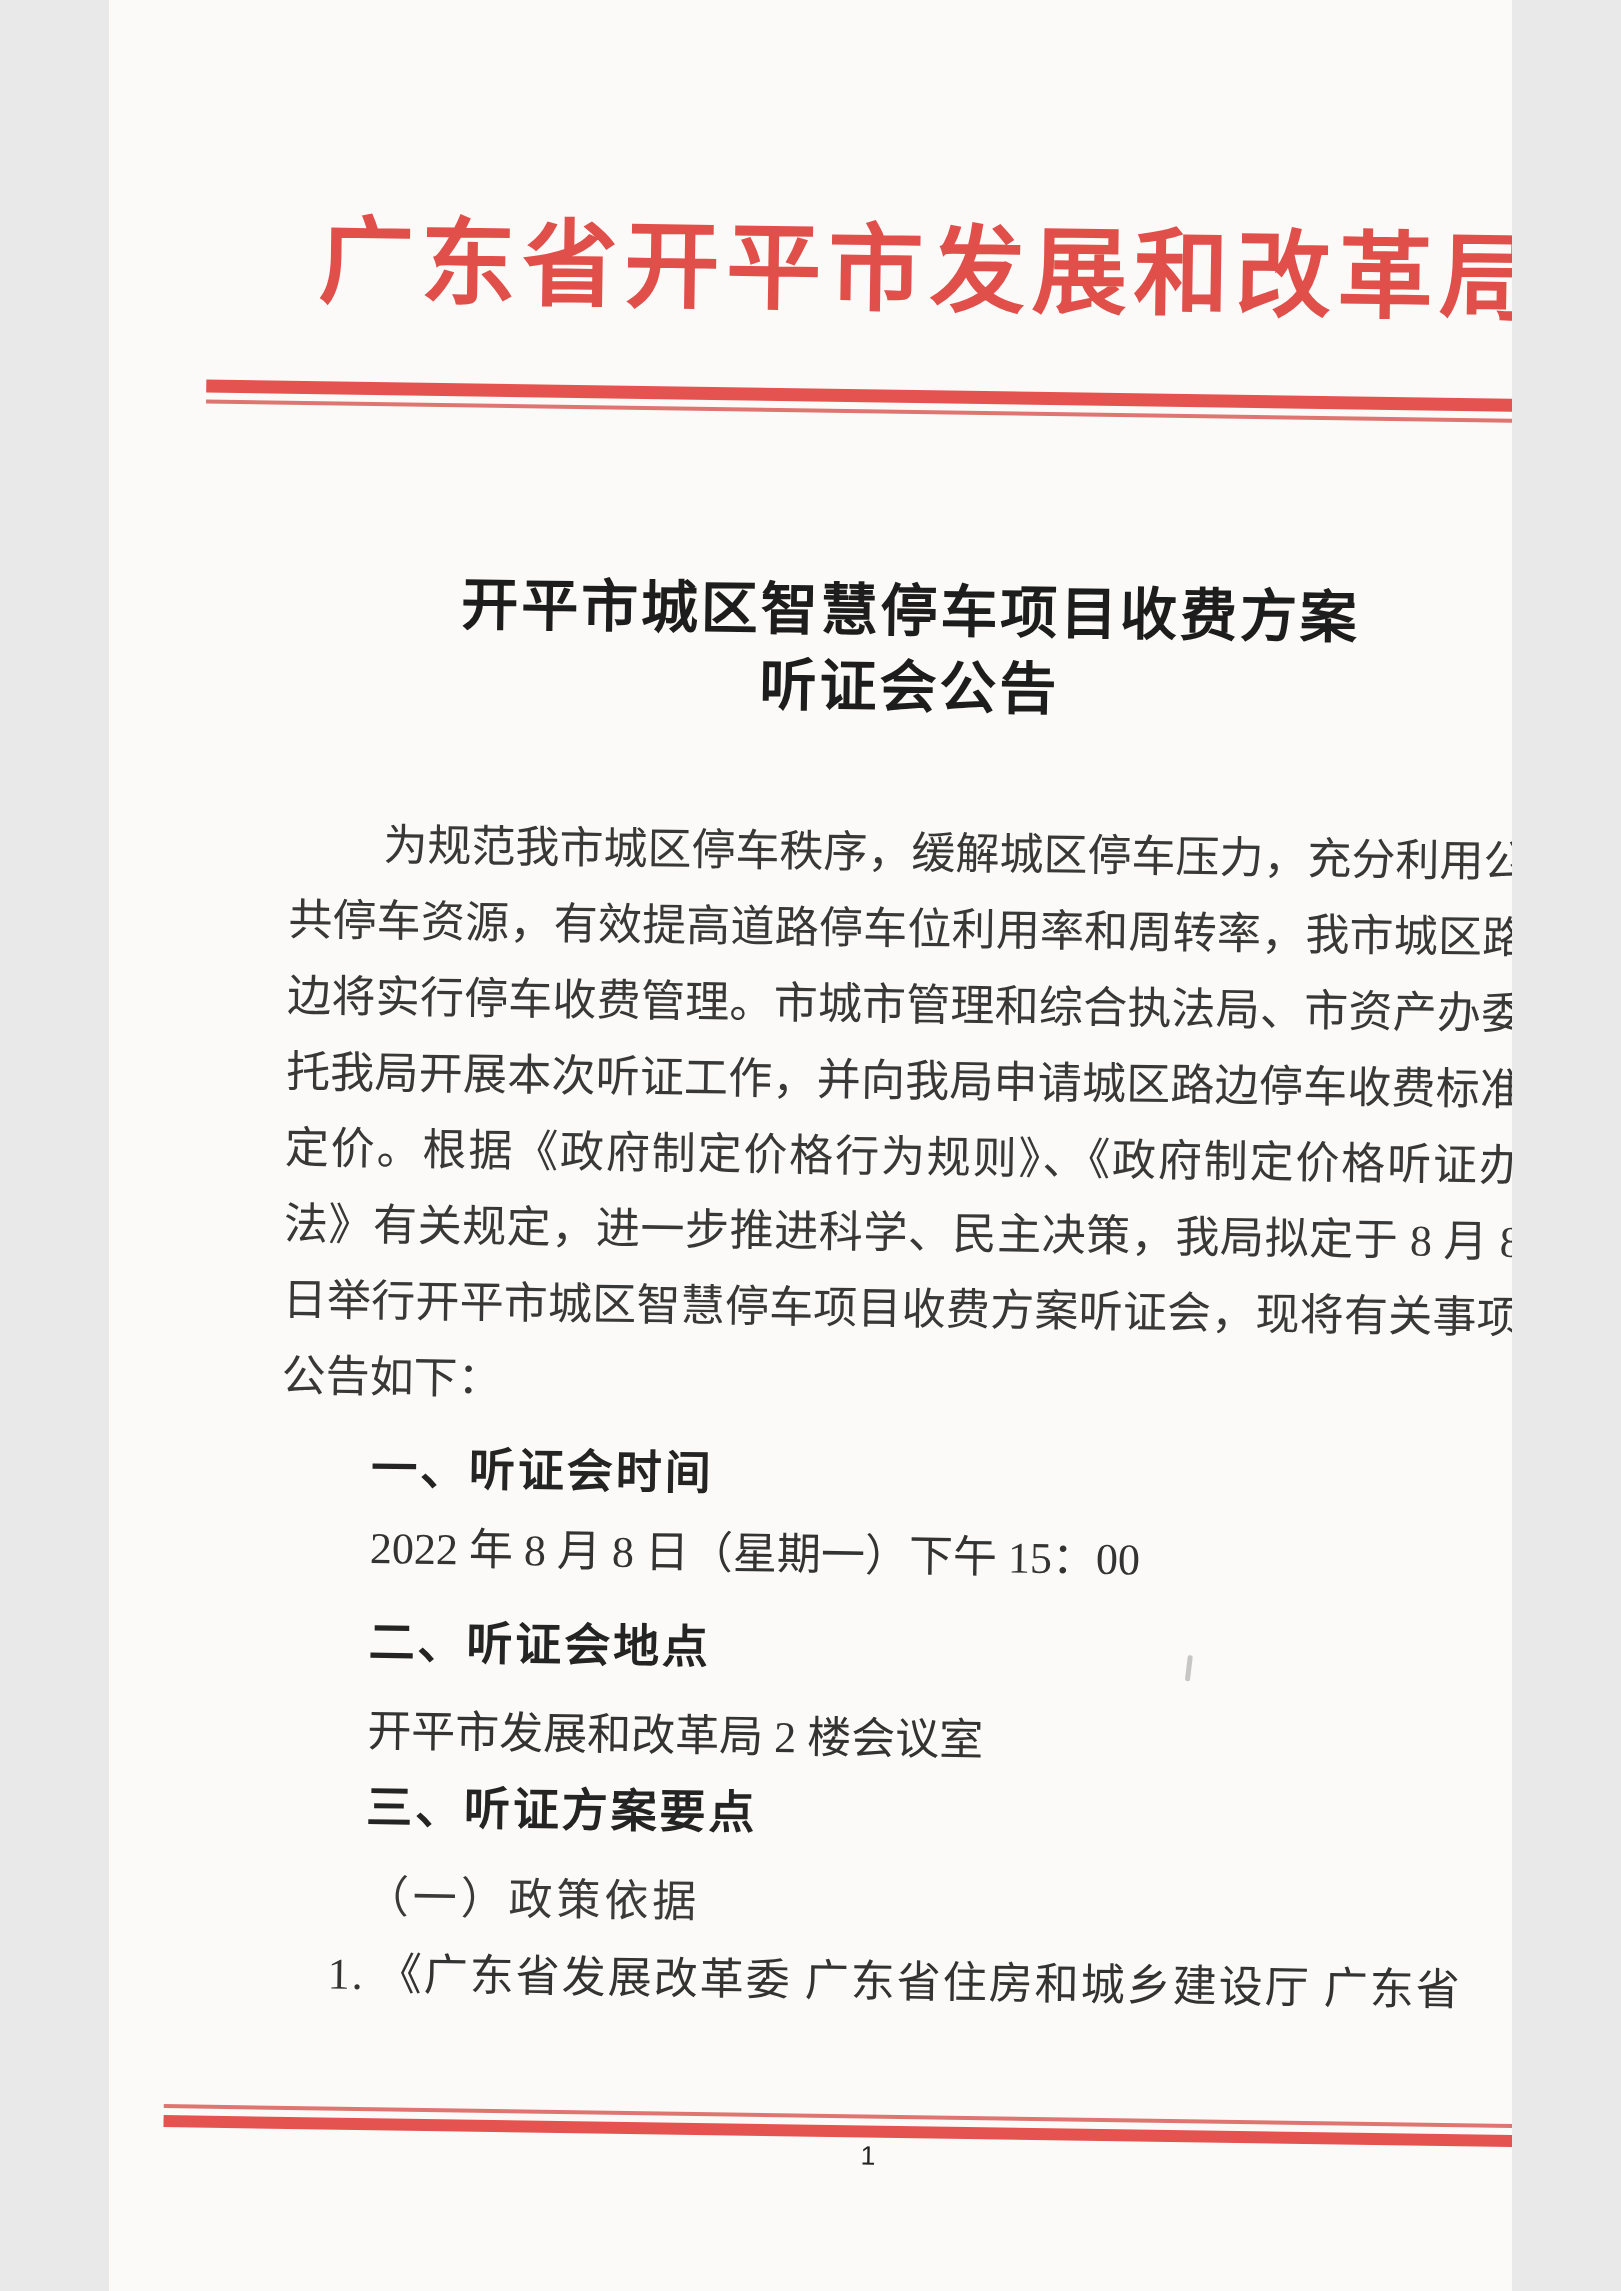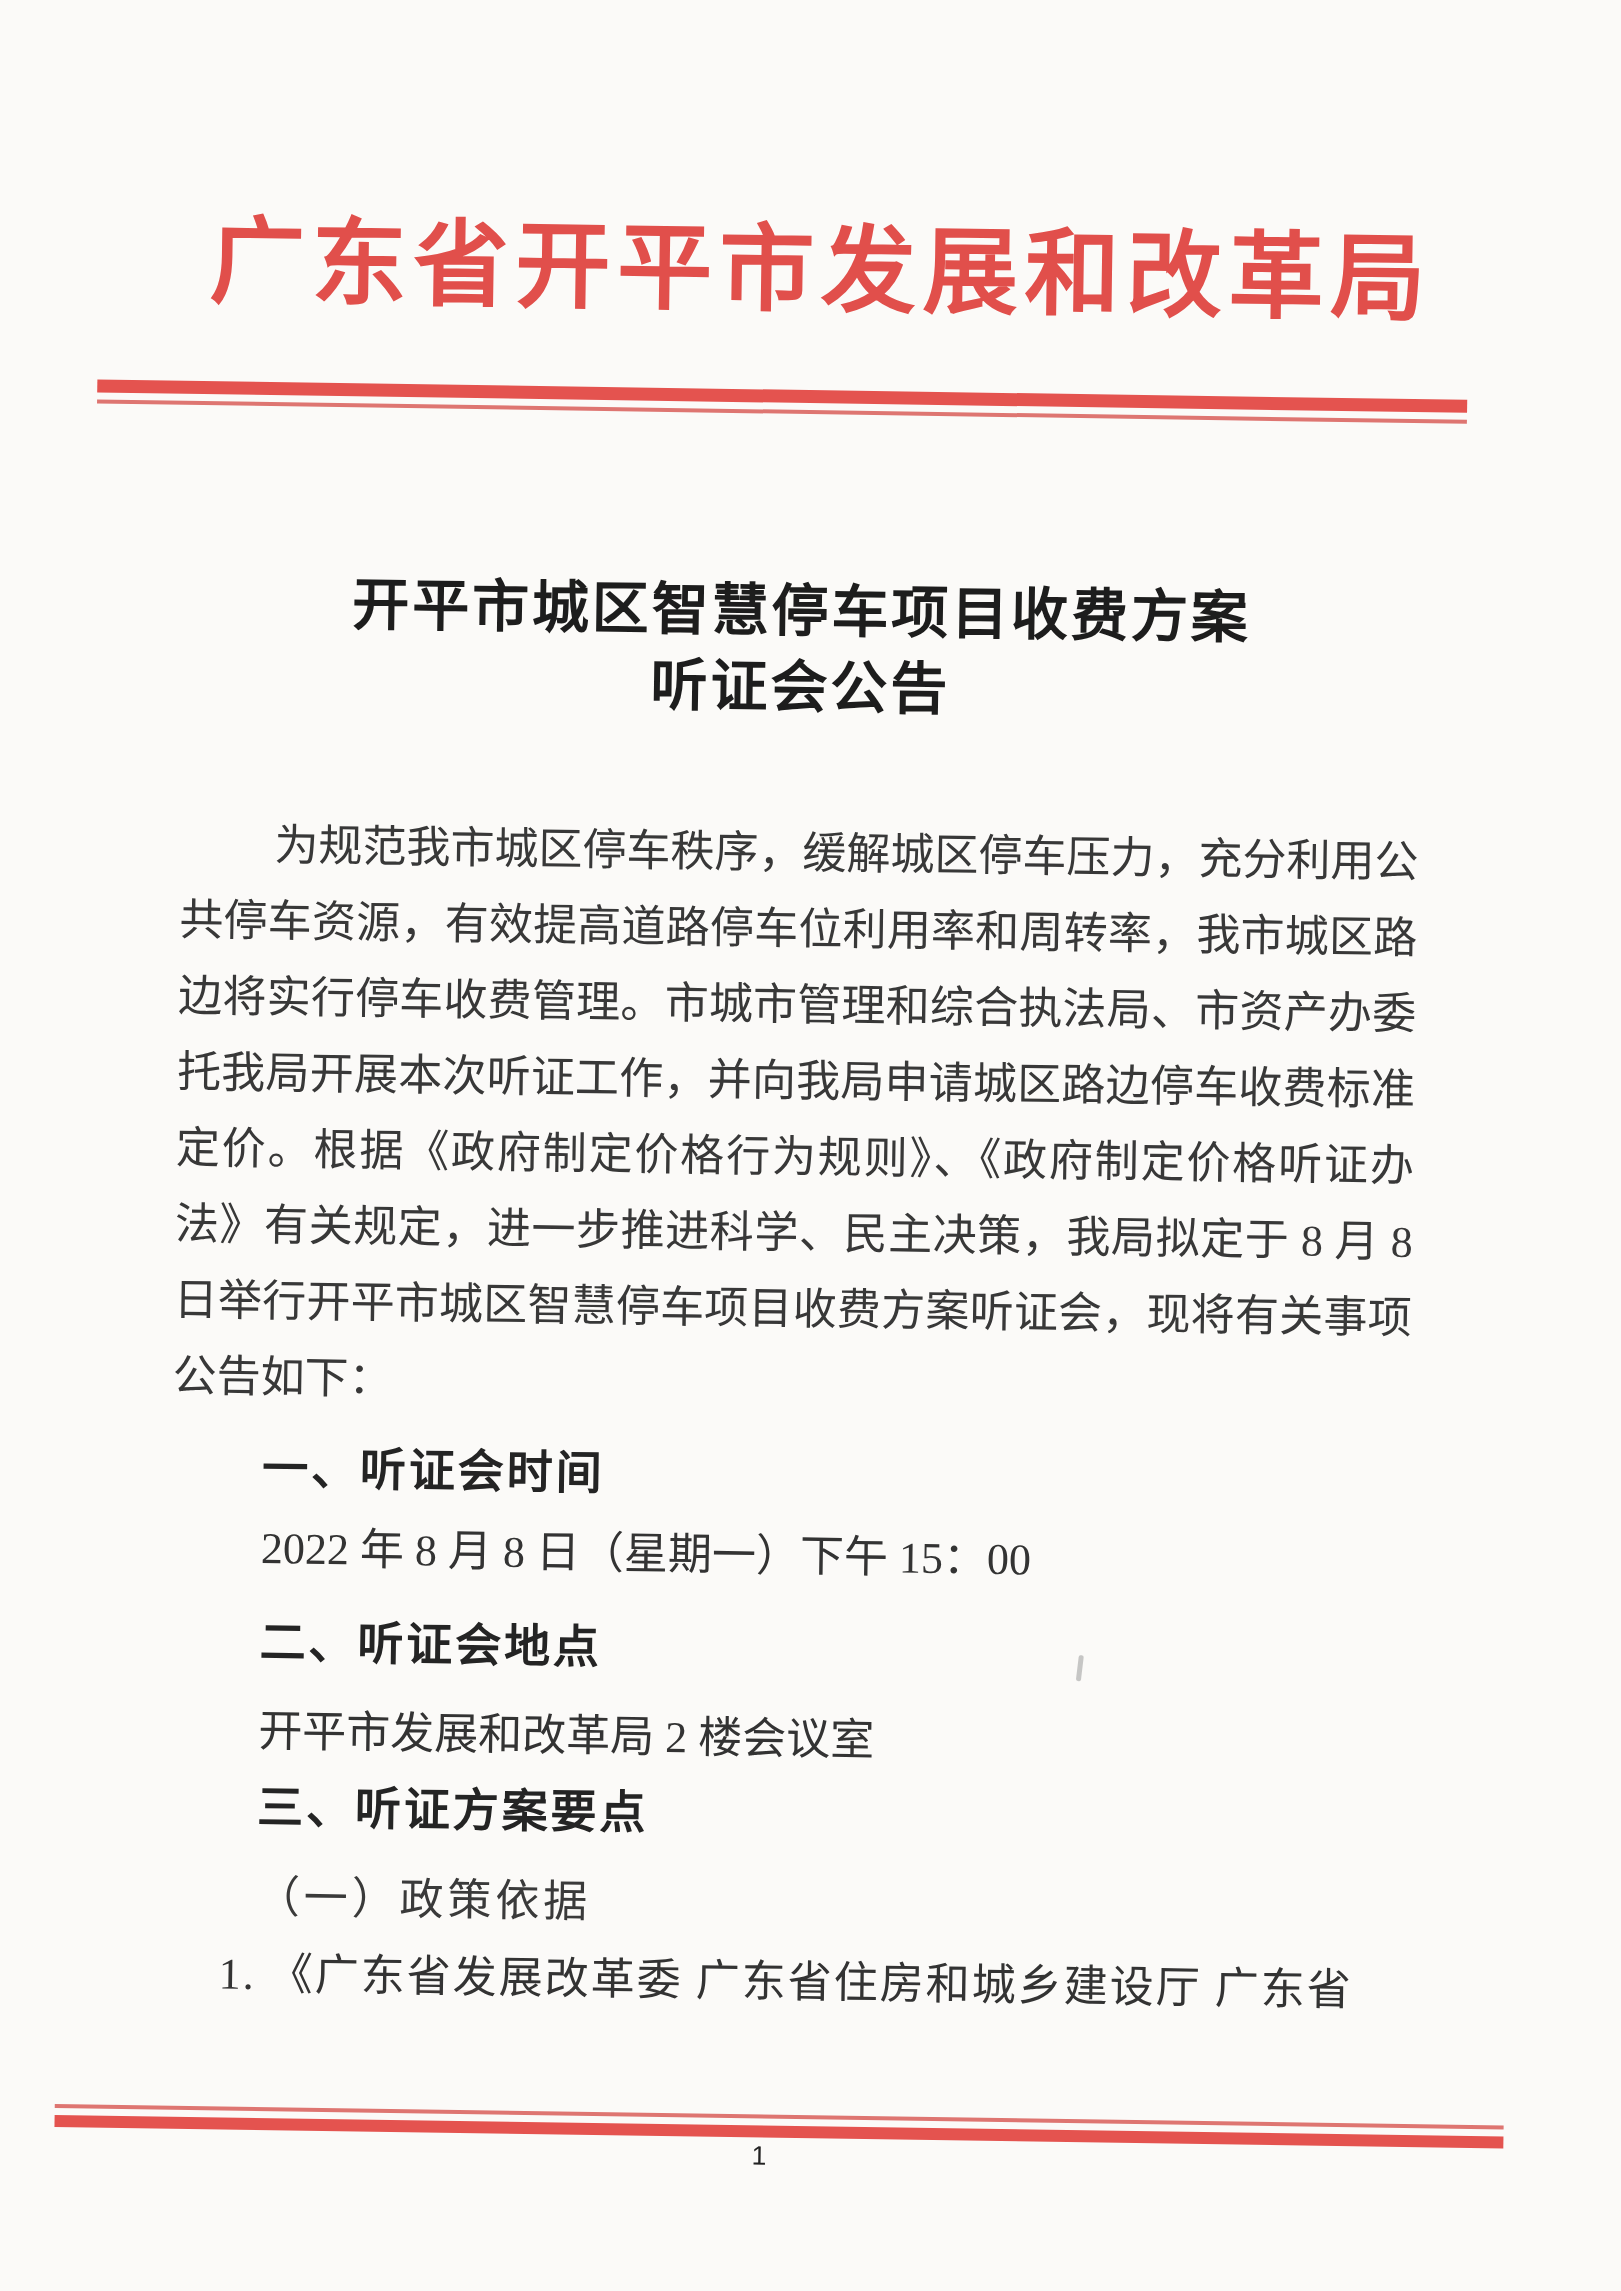--- a/index.html
+++ b/index.html
@@ -2,21 +2,21 @@
 <html lang="zh-CN"><head>
 <meta charset="utf-8">
 <style>
   html, body {
     margin: 0;
     padding: 0;
     background: #e9e9e9;
   }
   .page {
     position: relative;
-    width: 1621px;
+    width: 1403px;
     height: 2292px;
     margin: 0 auto;
     background: #fbfaf8;
     overflow: hidden;
     font-family: "Liberation Serif", serif;
   }
   .scan-rotate {
     position: absolute;
     left: 0; top: 0;
     width: 1621px;

